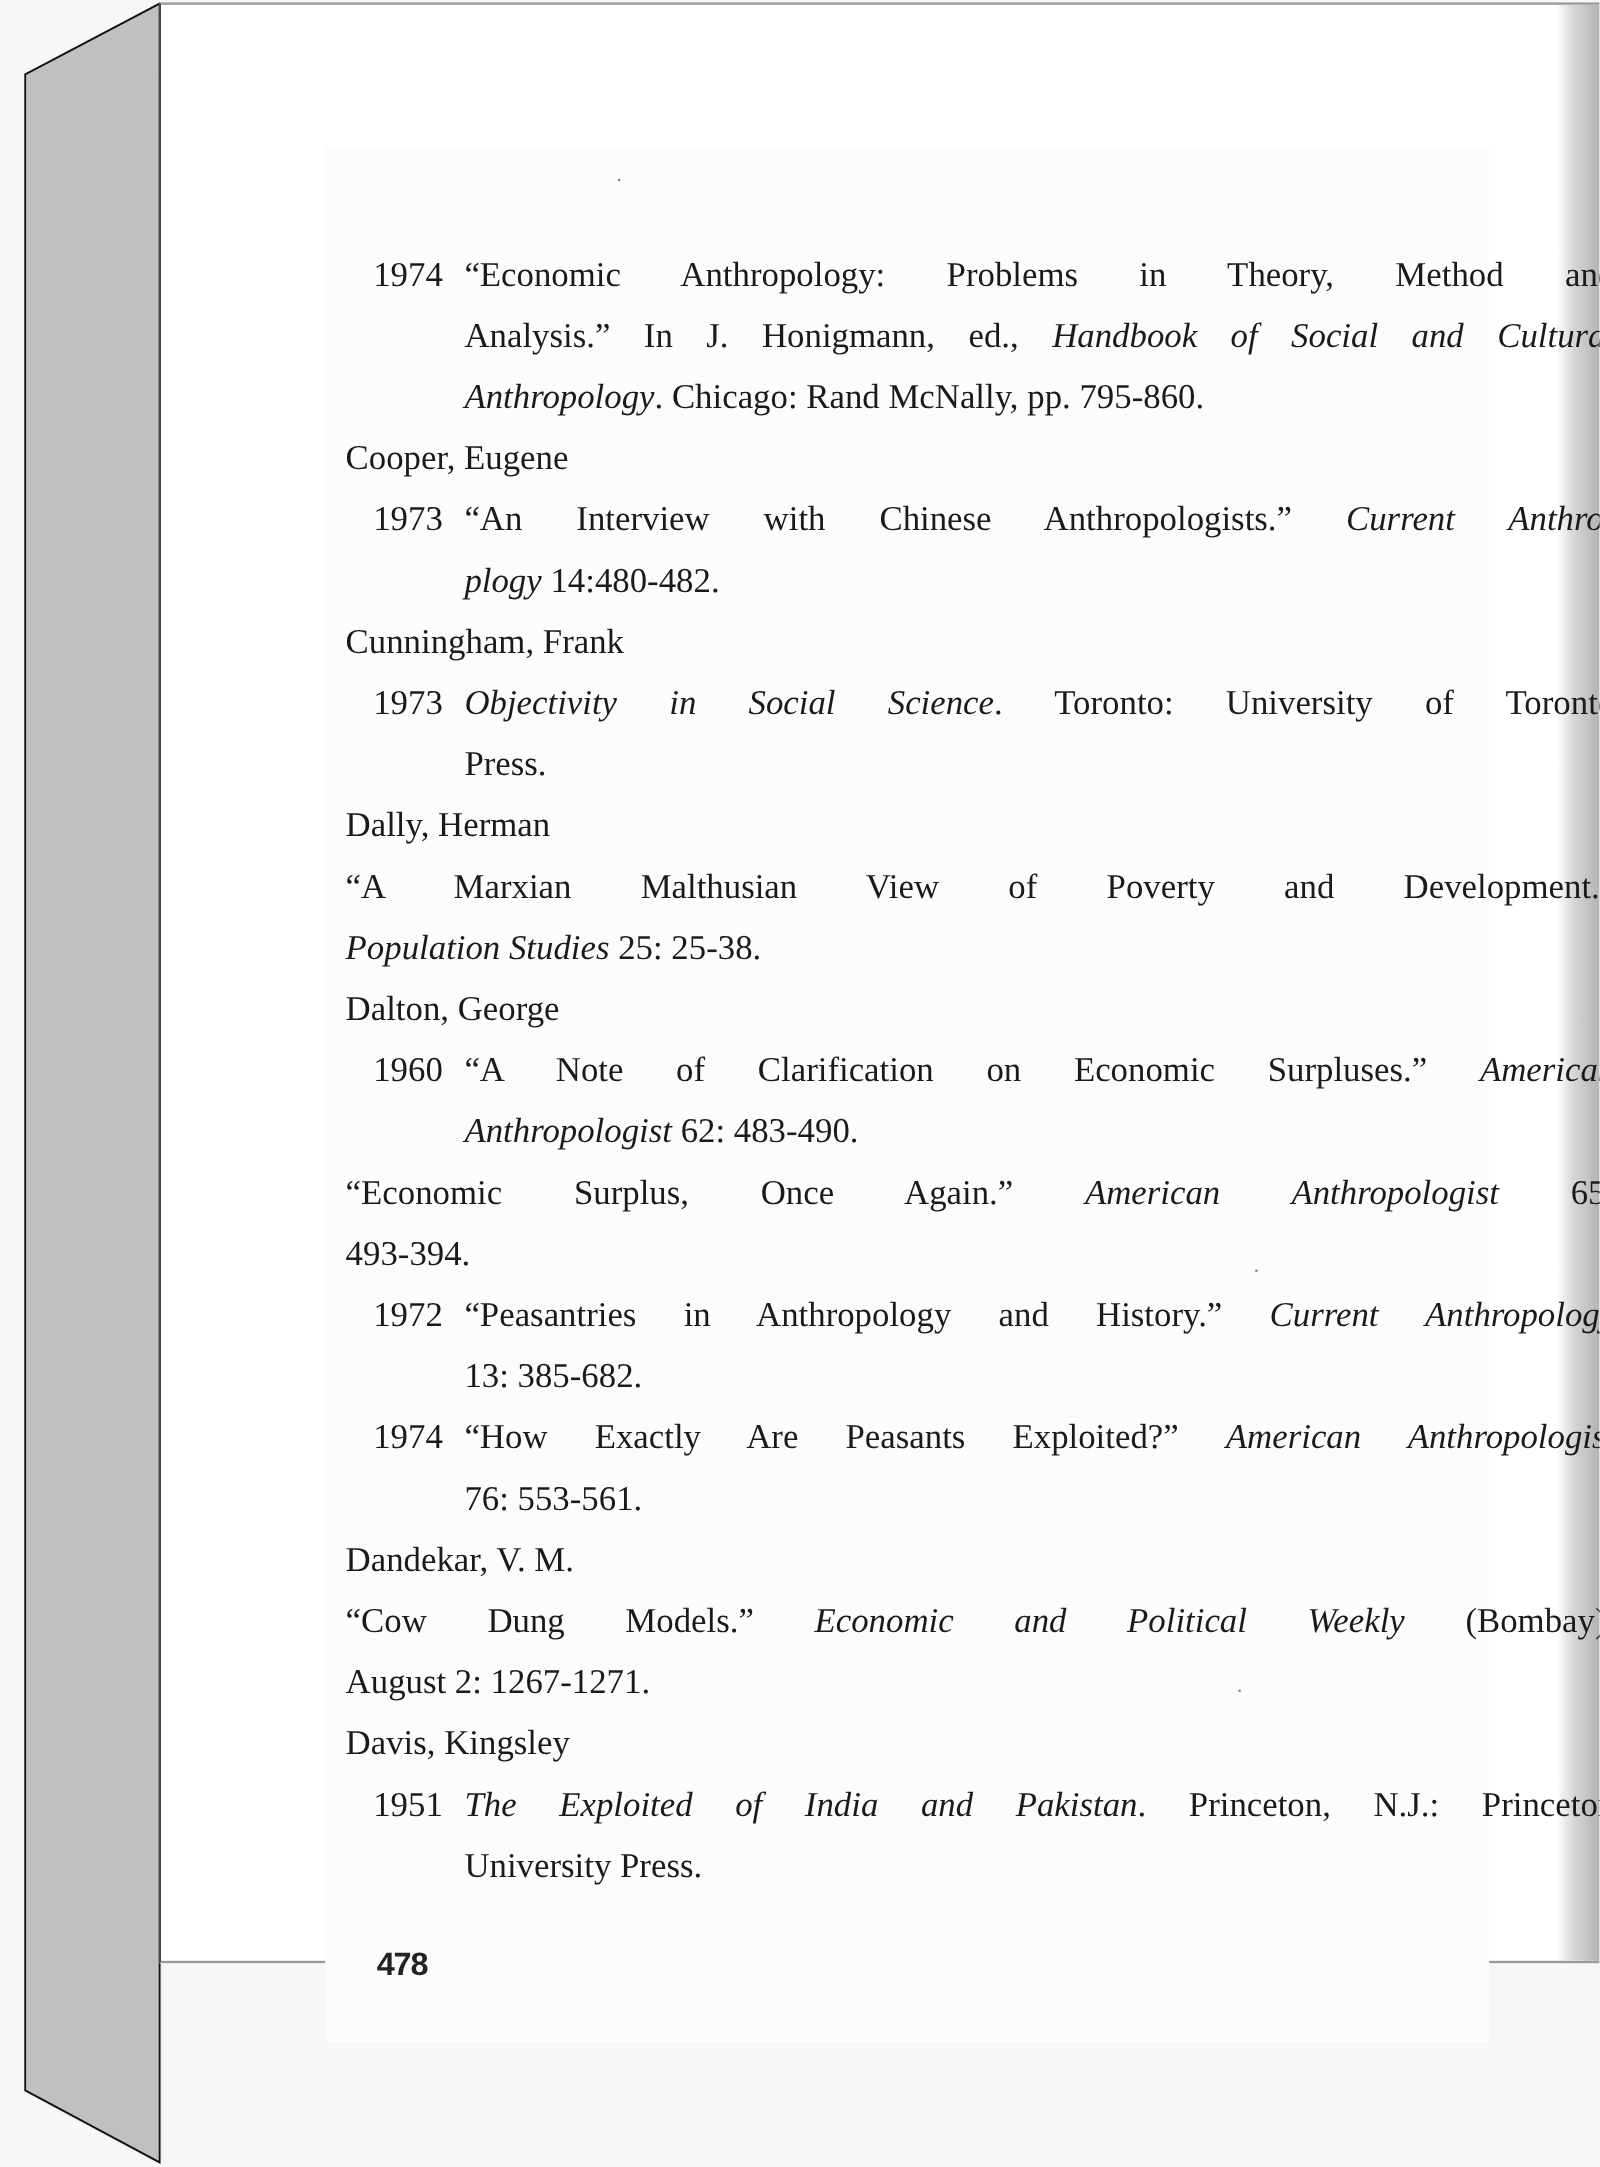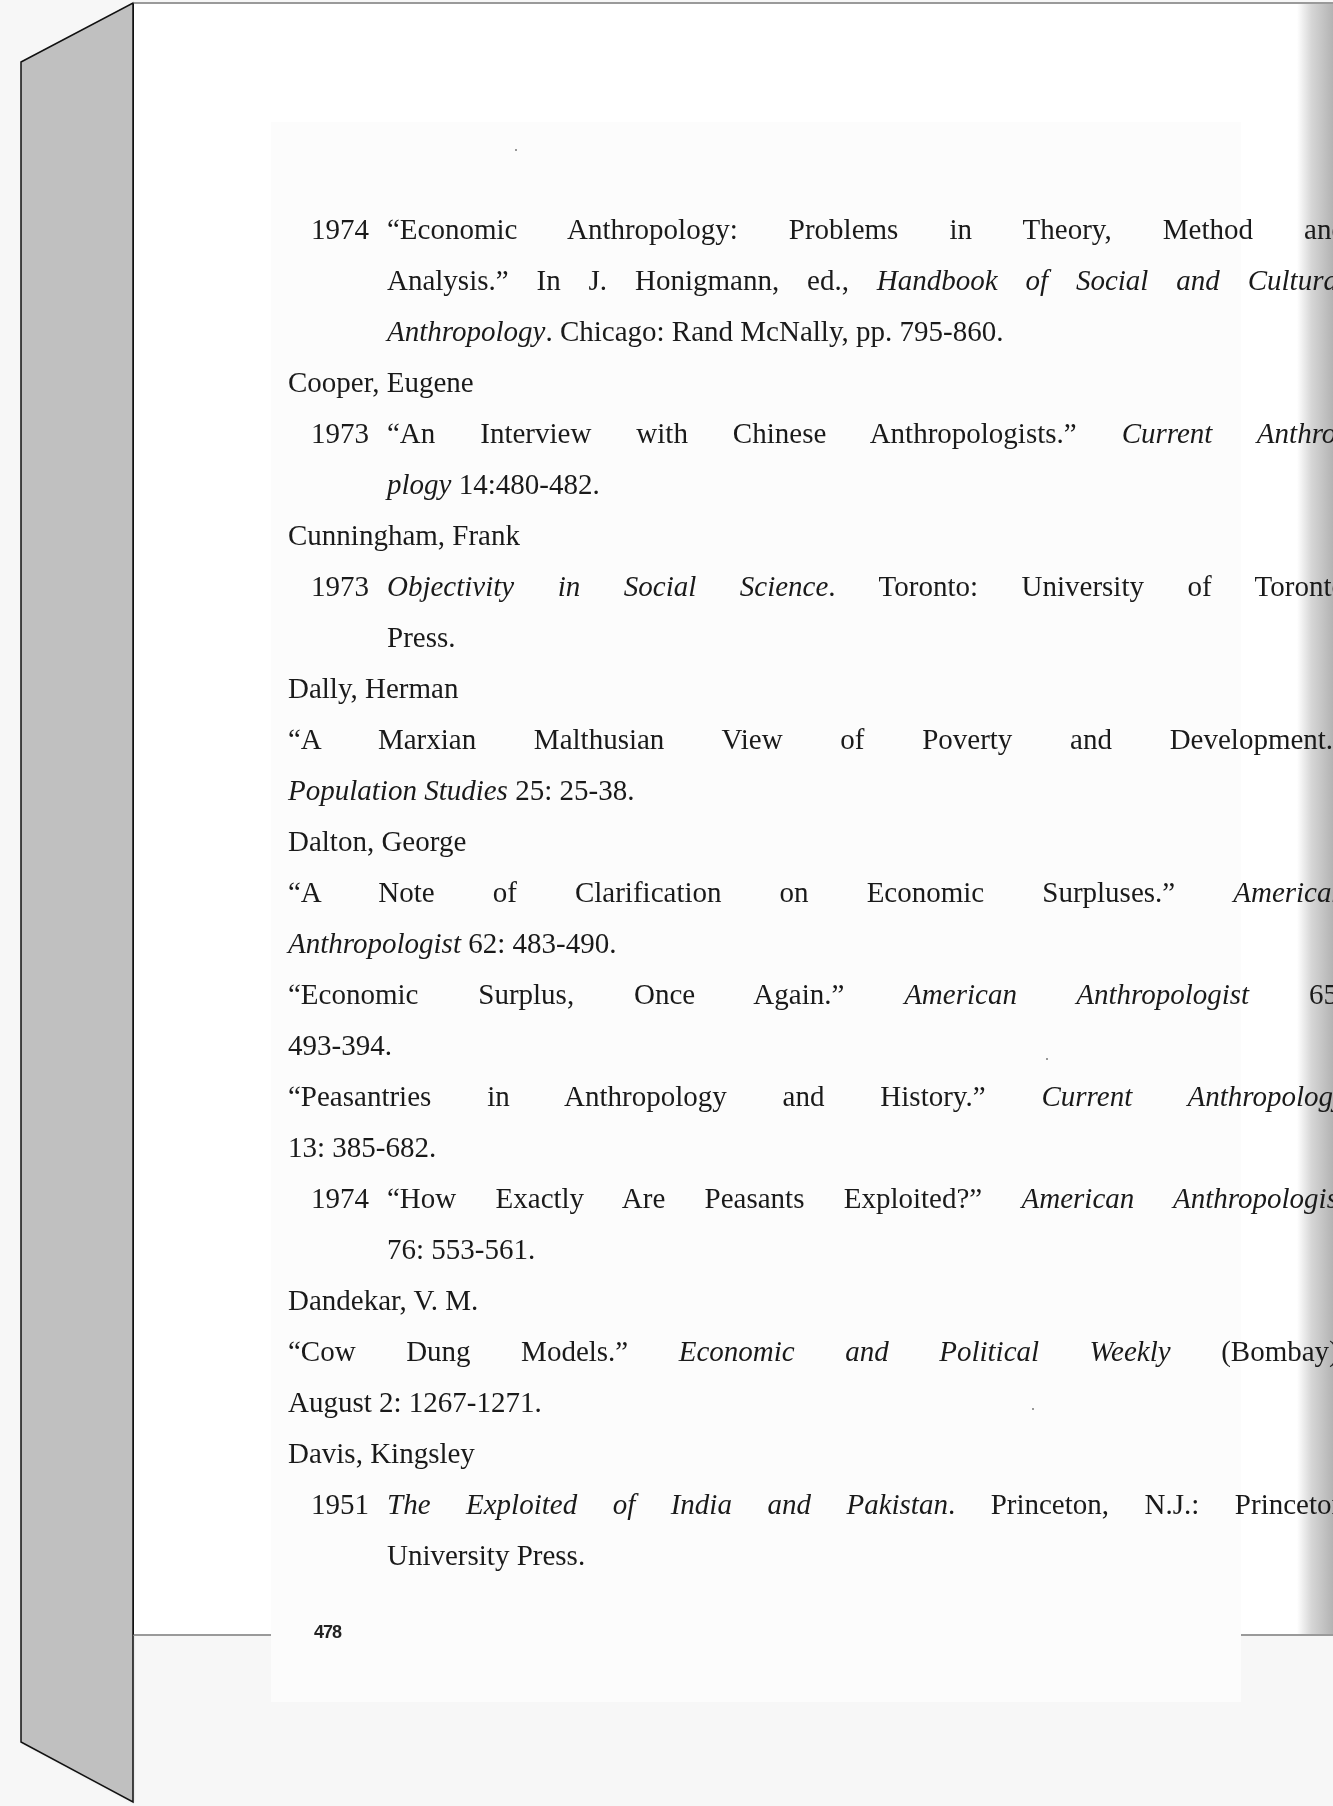--- a/index.html
+++ b/index.html
@@ -35,21 +35,21 @@
   .author { padding-left: 0; white-space: nowrap; }
   .ref { display: flex; }
   .ref .year { width: 99px; flex: 0 0 99px; padding-left: 23px; box-sizing: border-box; }
   .ref .body { flex: 1; text-align: justify; text-align-last: left; }
   .ref .body .line { display: block; text-align: justify; text-align-last: justify; }
   .ref .body .line.last { text-align-last: left; }
   .i { font-style: italic; }
   .page-number {
     position: absolute; left: 180px; top: 1618px;
     font-family: "Liberation Sans", "DejaVu Sans", sans-serif;
-    font-size: 18px; font-weight: bold; color: #222; letter-spacing: -1px;
+    font-size: 27px; font-weight: bold; color: #222; letter-spacing: -1px;
   }
   .speck { position: absolute; width: 2px; height: 2px; border-radius: 50%; background: #777; }
 </style>
 </head>
 <body>
 
 <svg class="book-side" width="140" height="1806" viewBox="0 0 140 1806">
   <defs>
     <filter id="sh" x="-10%" y="-10%" width="130%" height="120%">
       <feGaussianBlur stdDeviation="1.2"></feGaussianBlur>
@@ -93,32 +93,34 @@
       </div>
       <div class="author">Dally, Herman</div>
       <div class="ref">
         <div class="body">
           <span class="line"><span>“A Marxian Malthusian View of Poverty and Development.”</span></span>
           <span class="line last"><span class="i">Population Studies</span><span> 25: 25-38.</span></span>
         </div>
       </div>
       <div class="author">Dalton, George</div>
       <div class="ref">
+        <div class="year">1960</div>
         <div class="body">
           <span class="line"><span>“A Note of Clarification on Economic Surpluses.” </span><span class="i">American</span></span>
           <span class="line last"><span class="i">Anthropologist</span><span> 62: 483-490.</span></span>
         </div>
       </div>
       <div class="ref">
         <div class="body">
           <span class="line"><span>“Economic Surplus, Once Again.” </span><span class="i">American Anthropologist</span><span> 65:</span></span>
           <span class="line last"><span>493-394.</span></span>
         </div>
       </div>
       <div class="ref">
+        <div class="year">1972</div>
         <div class="body">
           <span class="line"><span>“Peasantries in Anthropology and History.” </span><span class="i">Current Anthropology</span></span>
           <span class="line last"><span>13: 385-682.</span></span>
         </div>
       </div>
       <div class="ref">
         <div class="year">1974</div>
         <div class="body">
           <span class="line"><span>“How Exactly Are Peasants Exploited?” </span><span class="i">American Anthropologist</span></span>
           <span class="line last"><span>76: 553-561.</span></span>

